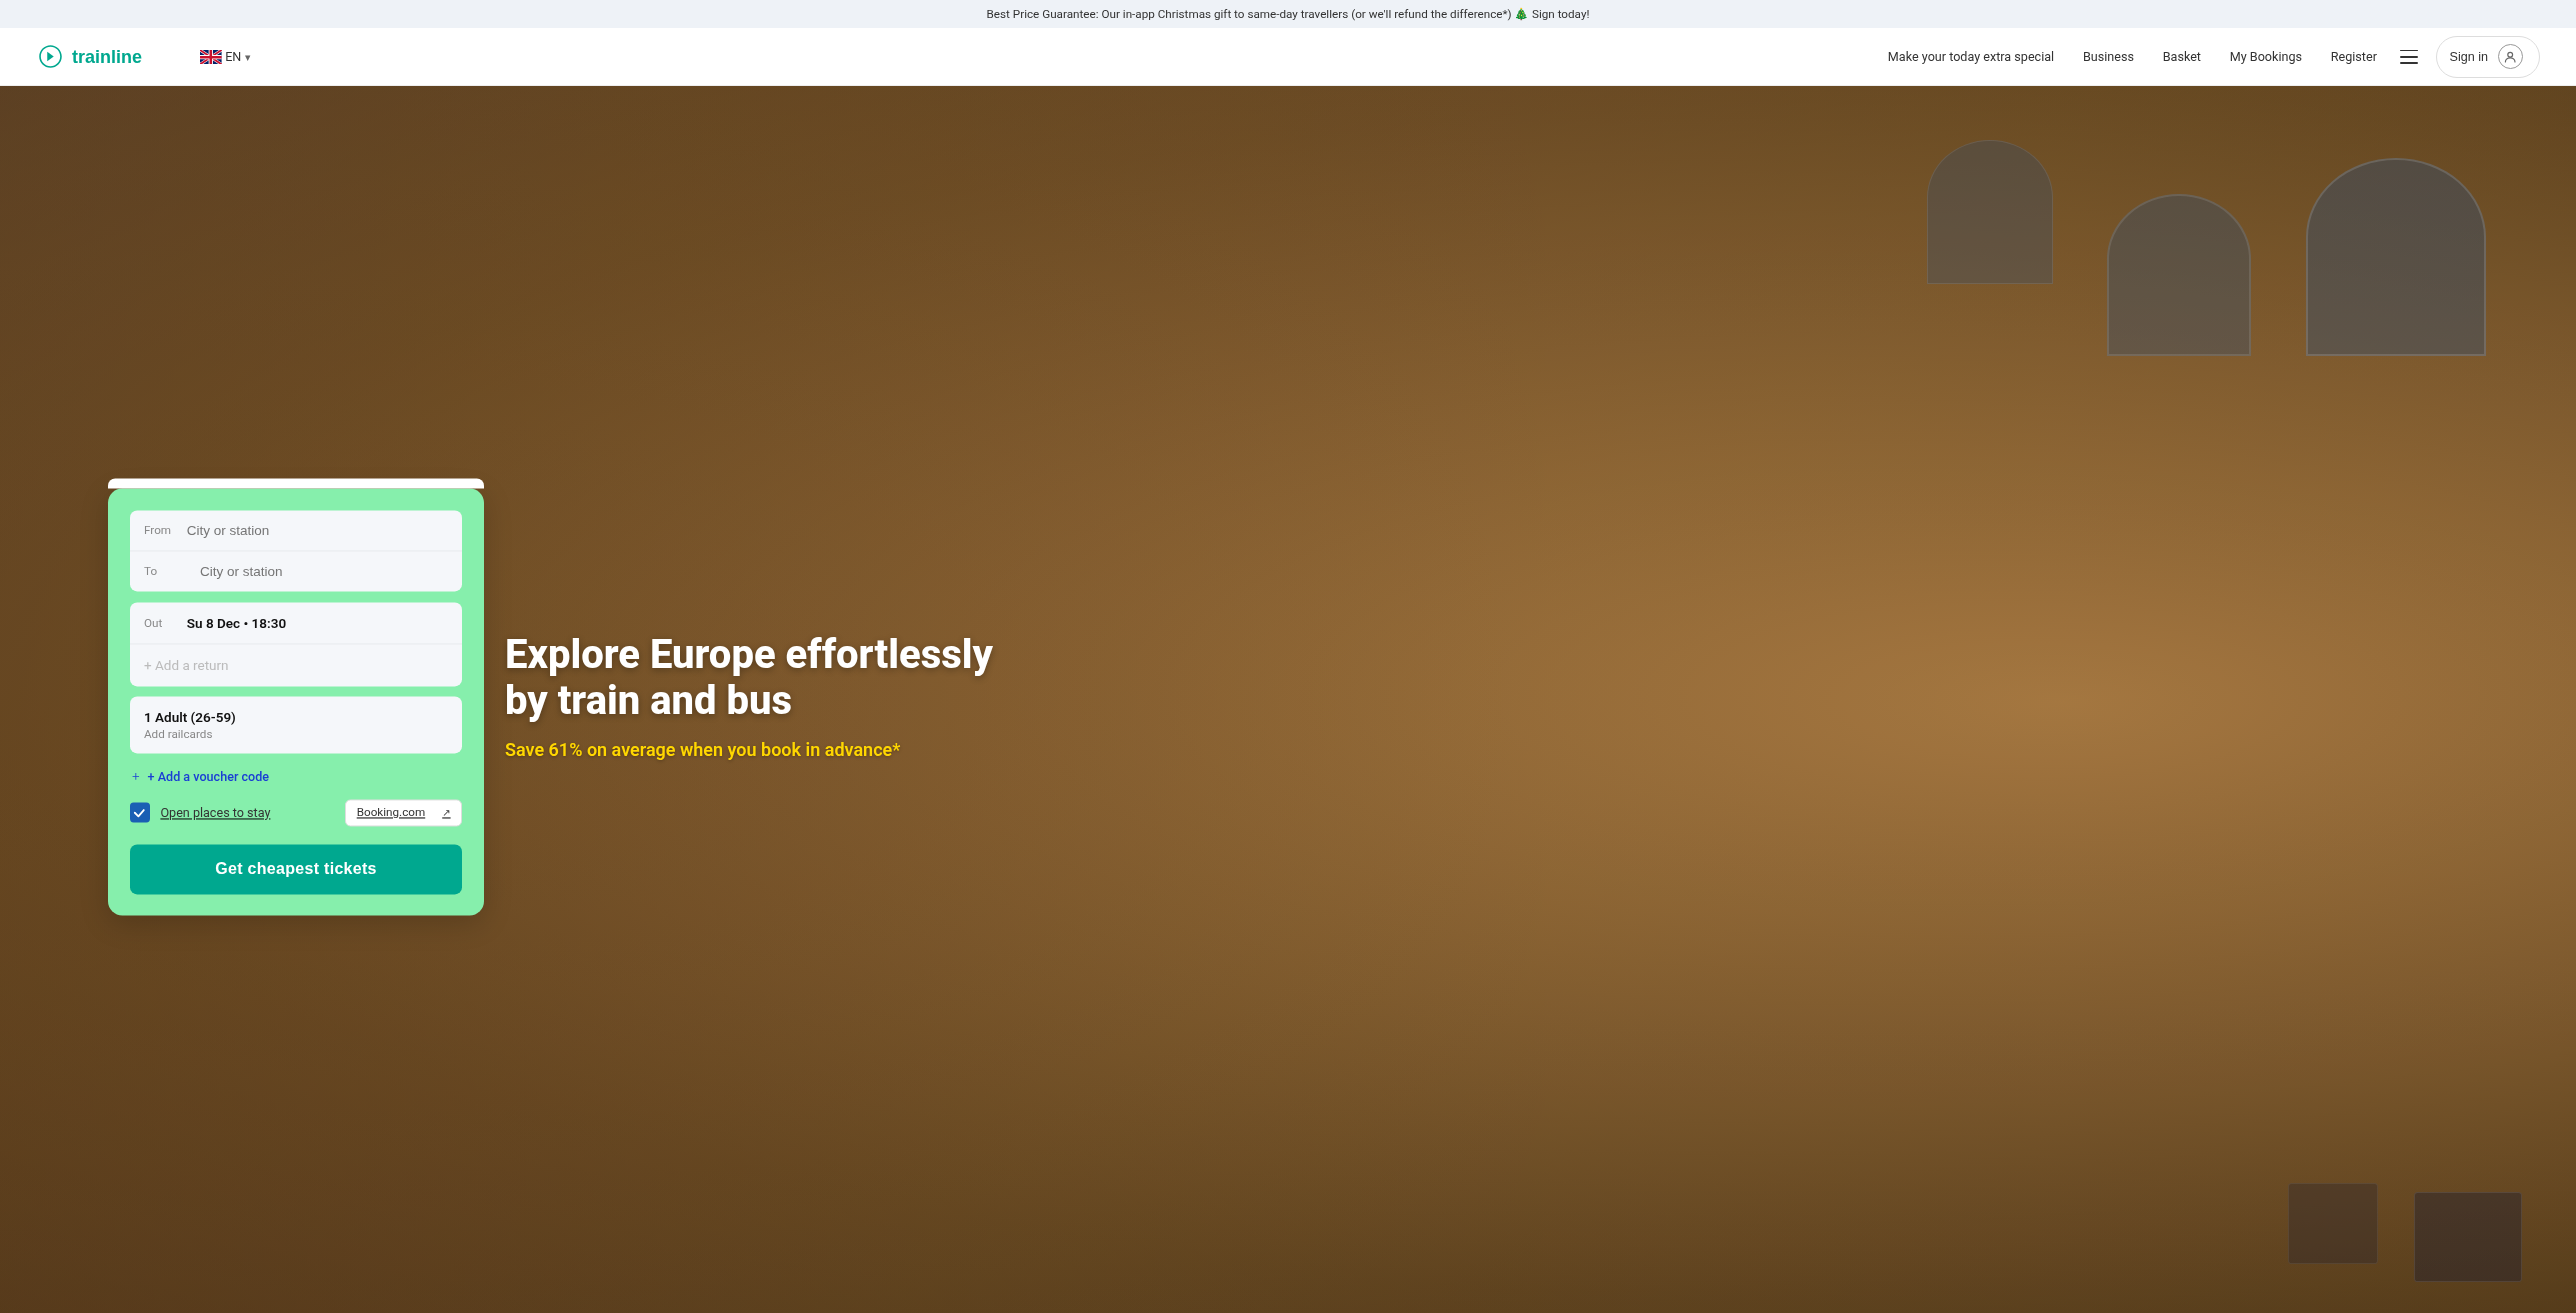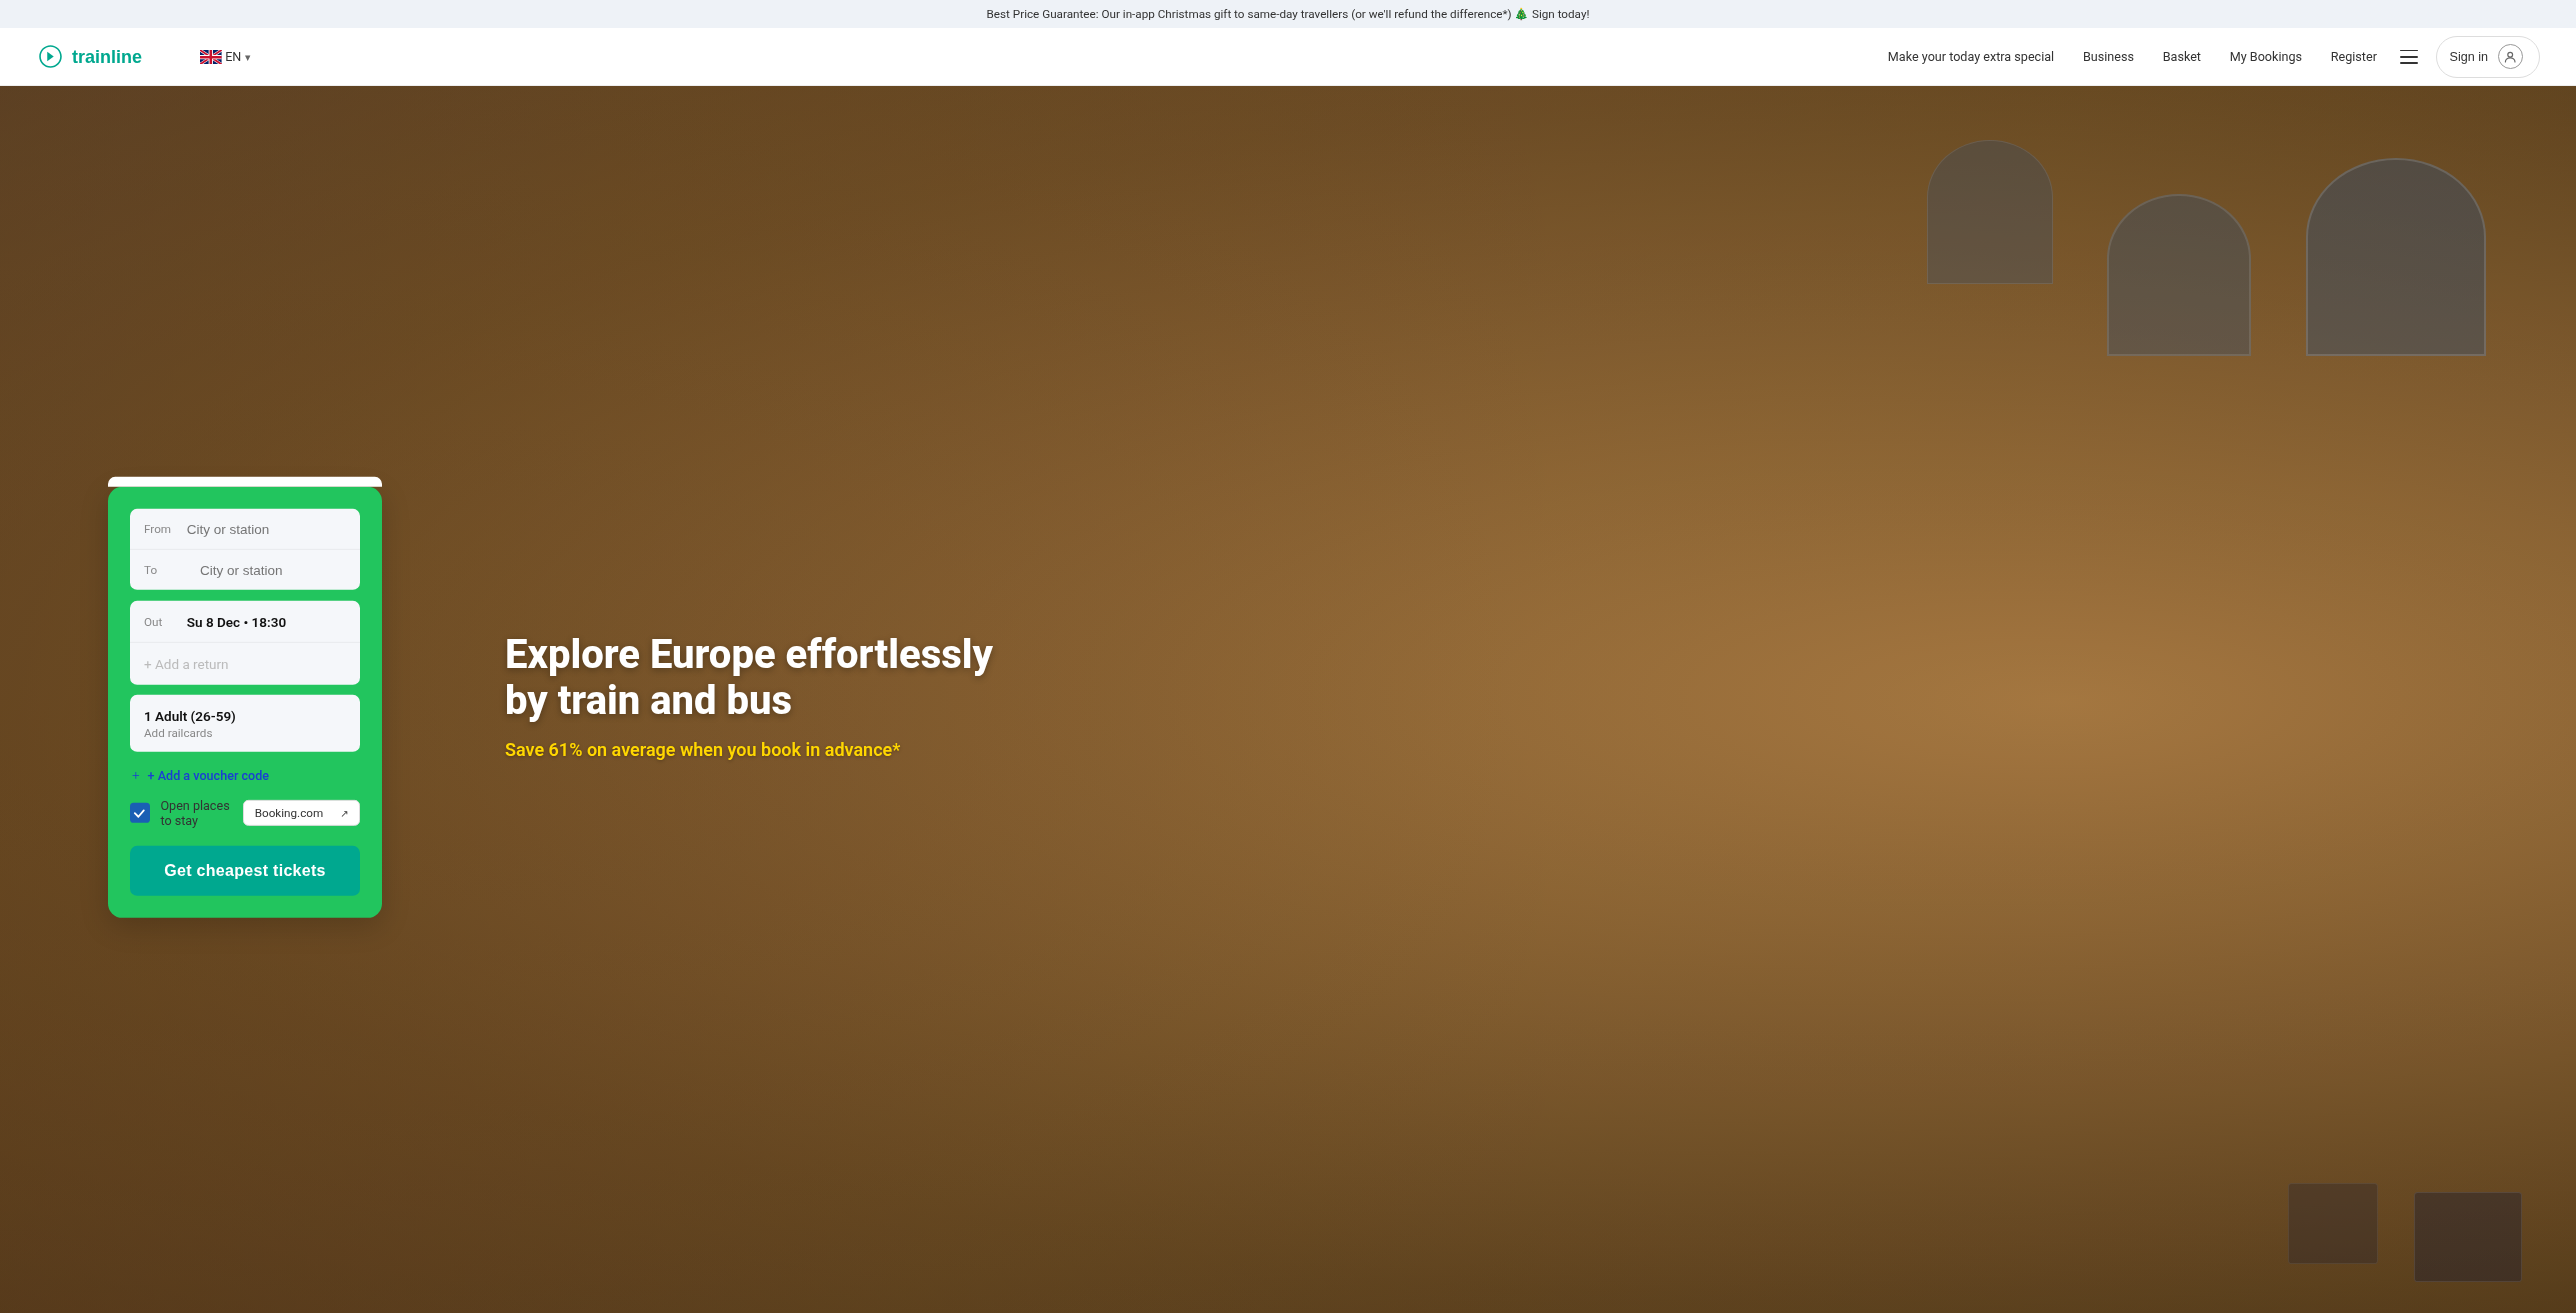--- a/index.html
+++ b/index.html
@@ -126,24 +126,24 @@
       inset: 0;
       background: linear-gradient(to right, rgba(80,50,20,0.35) 0%, rgba(0,0,0,0.05) 60%);
     }
 
     
     .search-card {
       position: absolute;
       left: 108px;
       top: 50%;
       transform: translateY(-50%);
-      background: #22c55e;
+      background: #86efac;
       border-radius: 14.4px;
       padding: 21.6px;
-      width: 274px;
+      width: 376px;
       box-shadow: 0 7.2px 29px rgba(0,0,0,0.18);
       z-index: 5;
     }
     
     .search-card::before {
       content: '';
       position: absolute;
       top: -10.8px;
       left: 0;
       right: 0;
@@ -237,20 +237,21 @@
       font-weight: 500;
       cursor: pointer;
       margin-bottom: 14.4px;
     }
 
     .checkbox-row {
       display: flex;
       align-items: center;
       gap: 10.8px;
       margin-bottom: 18px;
+      text-decoration: underline;
     }
     .checkbox-custom {
       width: 20px;
       height: 20px;
       background: #1a5fb4;
       border-radius: 3.6px;
       display: flex;
       align-items: center;
       justify-content: center;
       cursor: pointer;

